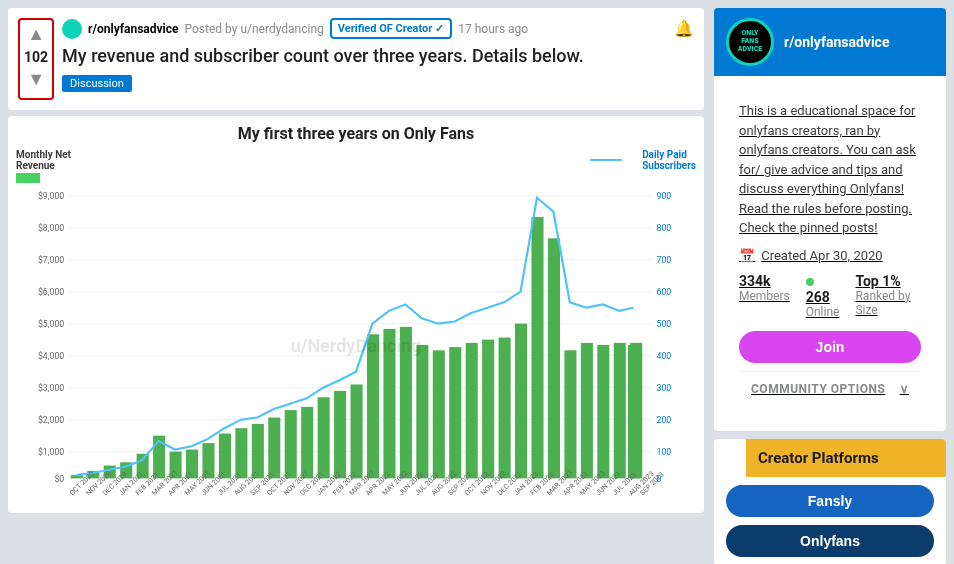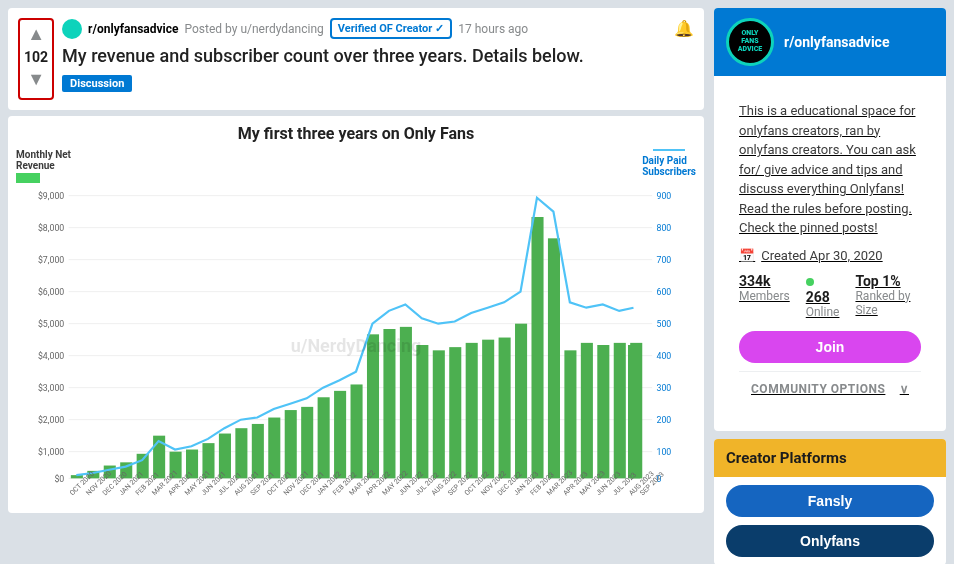--- a/index.html
+++ b/index.html
@@ -11,21 +11,21 @@
     .vote-btn { cursor: pointer; color: #878a8c; font-size: 18px; background: none; border: none; padding: 0; }
     .vote-count { font-weight: 700; font-size: 14px; color: #1c1c1c; }
     .post-body { flex: 1; }
     .post-meta { display: flex; align-items: center; gap: 6px; font-size: 12px; color: #878a8c; margin-bottom: 6px; flex-wrap: wrap; }
     .subreddit-icon { width: 20px; height: 20px; border-radius: 50%; background: #0dd3bb; display: inline-flex; align-items: center; justify-content: center; overflow: hidden; }
     .subreddit-name { font-weight: 700; color: #000; font-size: 12px; }
     .verified-badge { background: #fff; border: 2px solid #0079d3; border-radius: 4px; padding: 2px 6px; font-size: 11px; font-weight: 700; color: #0079d3; }
     .timestamp { color: #878a8c; font-size: 12px; }
     .bell-icon { margin-left: auto; color: #878a8c; font-size: 16px; cursor: pointer; }
     .post-title { font-size: 18px; font-weight: 500; color: #222; margin-bottom: 8px; }
-    .tag-badge { display: inline-block; background: #0079d3; color: #fff; font-size: 11px; font-weight: 700; padding: 2px 8px; border-radius: 2px; margin-bottom: 8px; }
+    .tag-badge { display: inline-block; background: #0079d3; color: #fff; font-size: 11px; font-weight: 400; padding: 2px 8px; border-radius: 2px; margin-bottom: 8px; }
     .chart-container { background: #fff; border-radius: 4px; padding: 8px; position: relative; }
     .chart-title { text-align: center; font-weight: 700; font-size: 16px; color: #222; margin-bottom: 6px; }
     .chart-area { position: relative; width: 100%; height: 320px; }
     .chart-svg { width: 100%; height: 100%; }
     .watermark { position: absolute; top: 50%; left: 50%; transform: translate(-50%, -50%); font-size: 18px; color: rgba(0,0,0,0.1); font-weight: 700; pointer-events: none; }
     .sidebar { width: 232px; display: flex; flex-direction: column; gap: 8px; }
     .sidebar-card { background: #fff; border-radius: 4px; overflow: hidden; }
     .sidebar-header { background: #0079d3; color: #fff; padding: 10px 12px; font-weight: 700; font-size: 14px; }
     .sidebar-body { padding: 25px; text-decoration: underline; }
     .community-logo { width: 48px; height: 48px; border-radius: 50%; border: 3px solid #0dd3bb; overflow: hidden; background: #000; display: flex; align-items: center; justify-content: center; }
@@ -33,21 +33,21 @@
     .community-desc { font-size: 13px; color: #3c3c3c; line-height: 1.5; margin-bottom: 10px; }
     .created-info { display: flex; align-items: center; gap: 6px; font-size: 13px; color: #3c3c3c; margin-bottom: 10px; }
     .stats-row { display: flex; gap: 16px; margin-bottom: 12px; }
     .stat-item { display: flex; flex-direction: column; }
     .stat-value { font-weight: 700; font-size: 14px; color: #1c1c1c; }
     .stat-label { font-size: 12px; color: #878a8c; }
     .online-dot { display: inline-block; width: 8px; height: 8px; border-radius: 50%; background: #46d160; margin-right: 4px; }
     .join-btn { width: 100%; background: #d946ef; color: #fff; border: none; border-radius: 20px; padding: 8px; font-weight: 700; font-size: 14px; cursor: pointer; margin-bottom: 8px; }
     .community-options { display: flex; align-items: center; justify-content: space-between; padding: 10px 12px; border-top: 1px solid #edeff1; font-size: 12px; font-weight: 700; color: #878a8c; letter-spacing: 0.5px; cursor: pointer; }
     .creator-platforms-card { background: #fff; border-radius: 4px; overflow: hidden; }
-    .creator-platforms-header { background: #f0b429; padding: 10px 12px; font-weight: 700; font-size: 15px; color: #1c1c1c; }
+    .creator-platforms-header { background: #f0b429; padding: 10px 12px; font-weight: 700; font-size: 15px; color: #1c1c1c; margin-left: 32px; }
     .platform-btn { display: block; width: calc(100% - 24px); margin: 8px 12px; background: #0a3d6b; color: #fff; border: none; border-radius: 20px; padding: 8px; font-weight: 700; font-size: 14px; cursor: pointer; text-align: center; }
     .platform-btn-light { background: #1565c0; }
     .legend-item { display: flex; align-items: center; gap: 4px; }
     .legend-bar { width: 24px; height: 10px; background: #46d160; }
   </style>
 </head>
 <body>
 
 <div class="page-wrapper">
   <div class="main-content">
@@ -78,21 +78,21 @@
       <div class="chart-title">My first three years on Only Fans</div>
 
       <div style="display:flex;justify-content:space-between;align-items:flex-start;margin-bottom:2px;">
         <div style="display:flex;flex-direction:column;gap:2px;">
           <div style="font-size:10px;font-weight:700;color:#3c3c3c;">Monthly Net<br>Revenue</div>
           <div class="legend-item">
             <div class="legend-bar"></div>
           </div>
         </div>
         <div style="display:flex;flex-direction:column;align-items:flex-end;gap:2px;">
-          <div style="display:flex;align-items:center;gap:4px;flex-direction:column;">
+          <div style="display:flex;align-items:center;gap:20px;">
             <div style="width:32px;height:2px;background:#4fc3f7;"></div>
             <span style="font-size:10px;font-weight:700;color:#0079d3;">Daily Paid<br>Subscribers</span>
           </div>
         </div>
       </div>
 
       <div class="chart-area">
         <div class="watermark">u/NerdyDancing</div>
         <svg class="chart-svg" viewBox="0 0 620 300" preserveAspectRatio="none">
 

